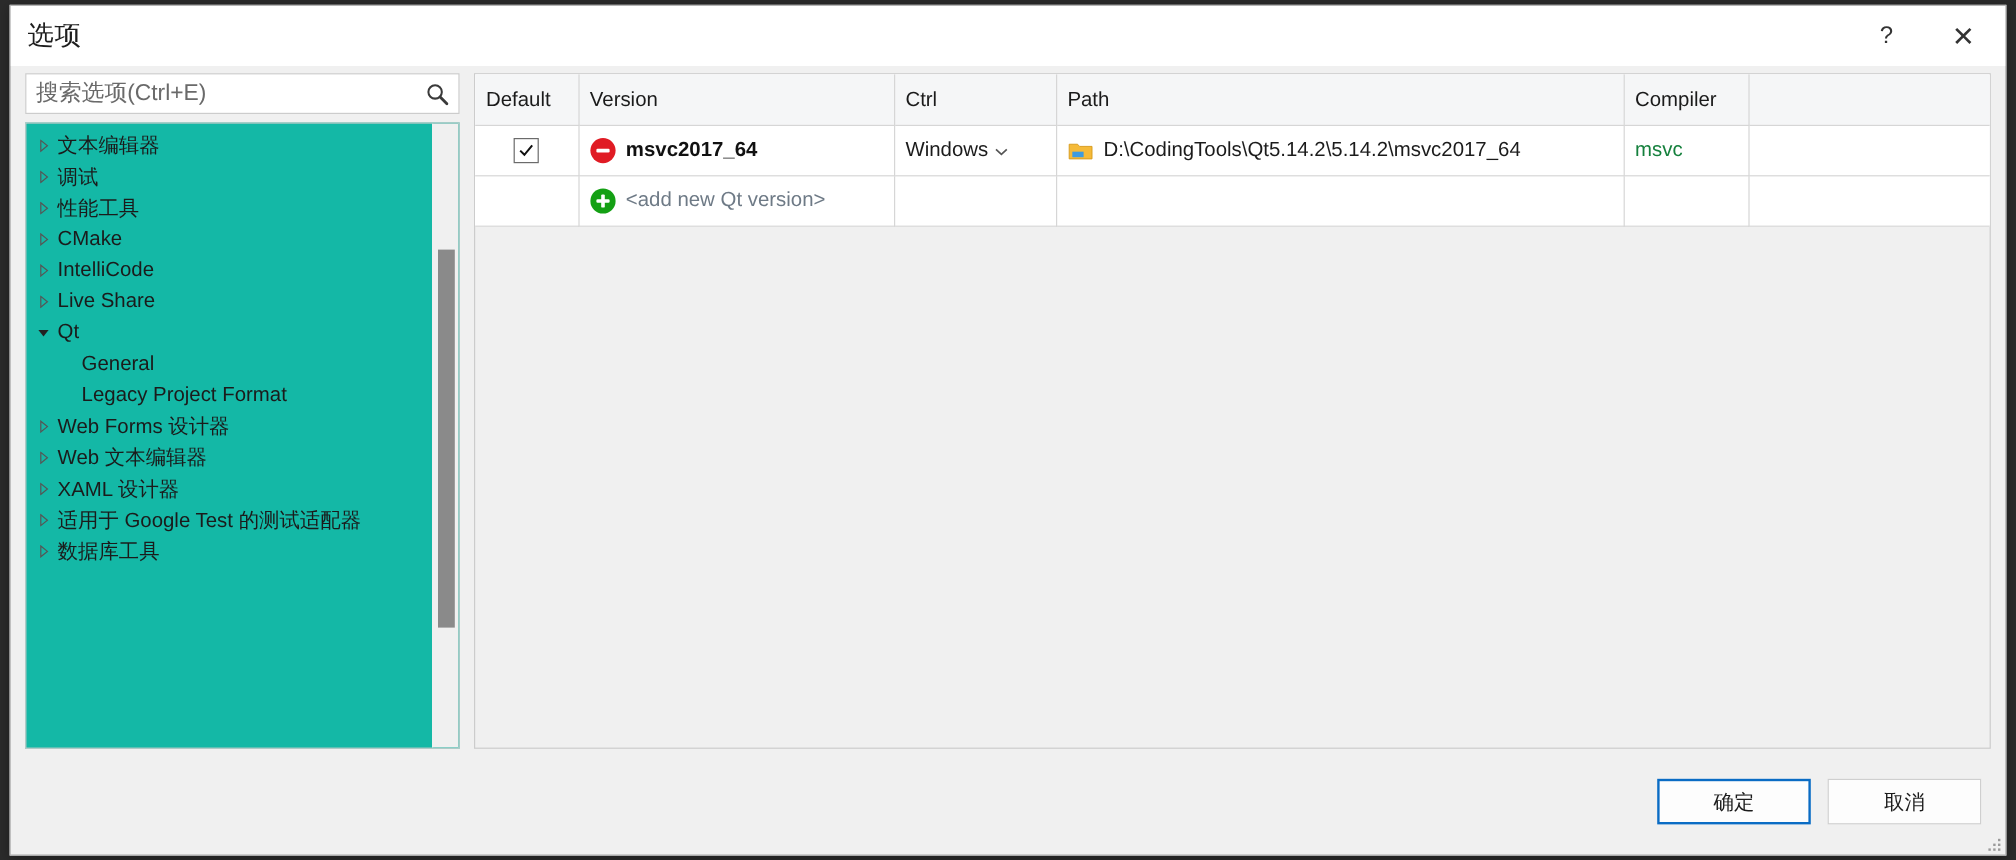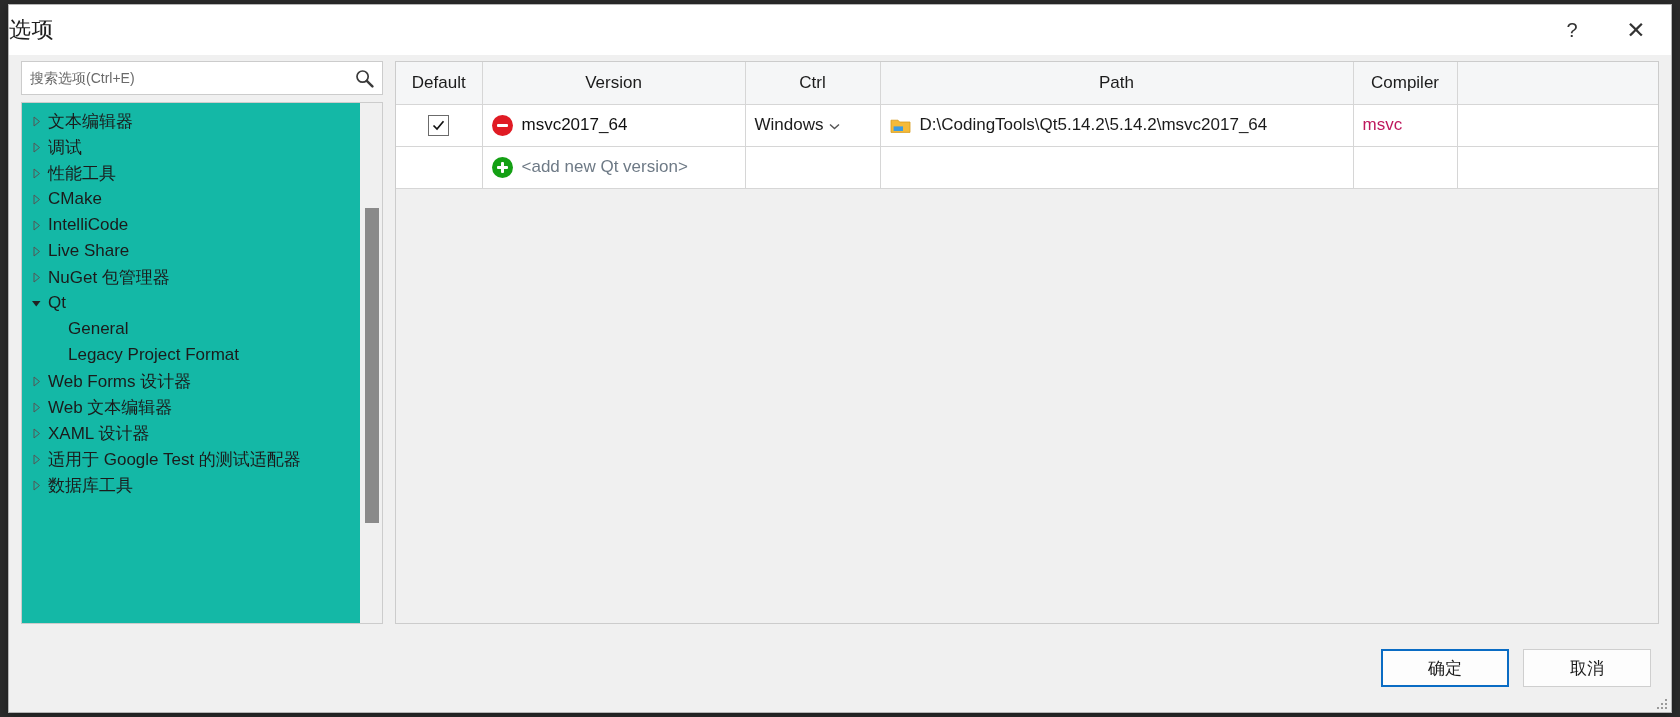--- a/index.html
+++ b/index.html
@@ -25,20 +25,21 @@
     height: 50px;
     background: #ffffff;
     display: flex;
     align-items: center;
     flex: 0 0 50px;
     position: relative;
   }
   .title-text {
     font-size: 22px;
     color: #1e1e1e;
+    margin-left: 14px;
     letter-spacing: .5px;
   }
   .title-btns {
     margin-left: auto;
     display: flex;
     height: 50px;
   }
   .title-btn {
     width: 58px; height: 50px;
     display: flex; align-items: center; justify-content: center;
@@ -70,21 +71,21 @@
     background: #ffffff;
     border: 1px solid #cccccc;
     display: flex;
     align-items: center;
     flex: 0 0 34px;
   }
   .search-input {
     border: 0; outline: 0;
     background: transparent;
     font-family: inherit;
-    font-size: 14px;
+    font-size: 19px;
     color: #5a5a5a;
     padding: 0 34px 0 8px;
     width: 100%;
     height: 100%;
   }
   .search-input::placeholder { color: #6a6a6a; opacity: 1; }
   .search-icon {
     position: absolute;
     right: 8px; top: 50%;
     transform: translateY(-50%);
@@ -159,21 +160,21 @@
     border-collapse: collapse;
     table-layout: fixed;
   }
   .grid th {
     background: #f5f6f7;
     border-right: 1px solid #d6d6d6;
     border-bottom: 1px solid #d6d6d6;
     font-weight: normal;
     font-size: 17px;
     color: #1b1b1b;
-    text-align: center;
+    text-align: left;
     height: 42px;
     padding: 0 9px;
     vertical-align: middle;
   }
   .grid td {
     border-right: 1px solid #d6d6d6;
     border-bottom: 1px solid #d6d6d6;
     height: 42px;
     font-size: 17px;
     color: #1b1b1b;
@@ -208,29 +209,29 @@
     width: 21px; height: 21px;
     flex: 0 0 21px;
     border-radius: 50%;
     display: flex; align-items: center; justify-content: center;
   }
   .icon-remove { background: #e01b24; }
   .icon-add { background: #14a014; }
   .icon-bar-h { width: 11px; height: 3px; background: #fff; border-radius: 1px; }
   .icon-plus-v { position:absolute; width:3px; height:11px; background:#fff; border-radius:1px; }
   .icon-plus-wrap { position: relative; width: 11px; height: 11px; display:flex; align-items:center; justify-content:center; }
-  .version-name { font-weight: normal; font-size: 17px; color: #111; }
+  .version-name { font-weight: bold; font-size: 17px; color: #111; }
   .add-new-label { color: #6e7a86; font-size: 17px; }
   .host-cell { display:flex; align-items:center; }
   .chev { color:#555; font-size: 13px; margin-left: 6px; }
   .folder-icon {
     width: 21px; height: 17px; flex: 0 0 21px; position: relative;
   }
   .path-text { overflow:hidden; text-overflow: clip; white-space: nowrap; }
-  .compiler-text { color: #be185d; }
+  .compiler-text { color: #15803d; }
 
   
   .footer {
     flex: 0 0 88px;
     display: flex;
     align-items: center;
     justify-content: flex-end;
     padding: 0 20px 0 0;
     gap: 14px;
     position: relative;
@@ -326,28 +327,20 @@
               </span>
               <span>IntelliCode</span>
             </div>
             <div class="tree-item">
               <span class="caret">
                 <svg width="11" height="11" viewBox="0 0 11 11">
                   <polygon points="3,1 8.5,5.5 3,10" fill="none" stroke="#555" stroke-width="1"></polygon>
                 </svg>
               </span>
               <span>Live Share</span>
-            </div>
-            <div class="tree-item">
-              <span class="caret">
-                <svg width="11" height="11" viewBox="0 0 11 11">
-                  <polygon points="3,1 8.5,5.5 3,10" fill="none" stroke="#555" stroke-width="1"></polygon>
-                </svg>
-              </span>
-              <span>NuGet 包管理器</span>
             </div>
             <div class="tree-item">
               <span class="caret">
                 <svg width="11" height="11" viewBox="0 0 11 11">
                   <polygon points="1,3 9.5,3 5.25,8.5" fill="#222"></polygon>
                 </svg>
               </span>
               <span>Qt</span>
             </div>
             <div class="tree-item child">

